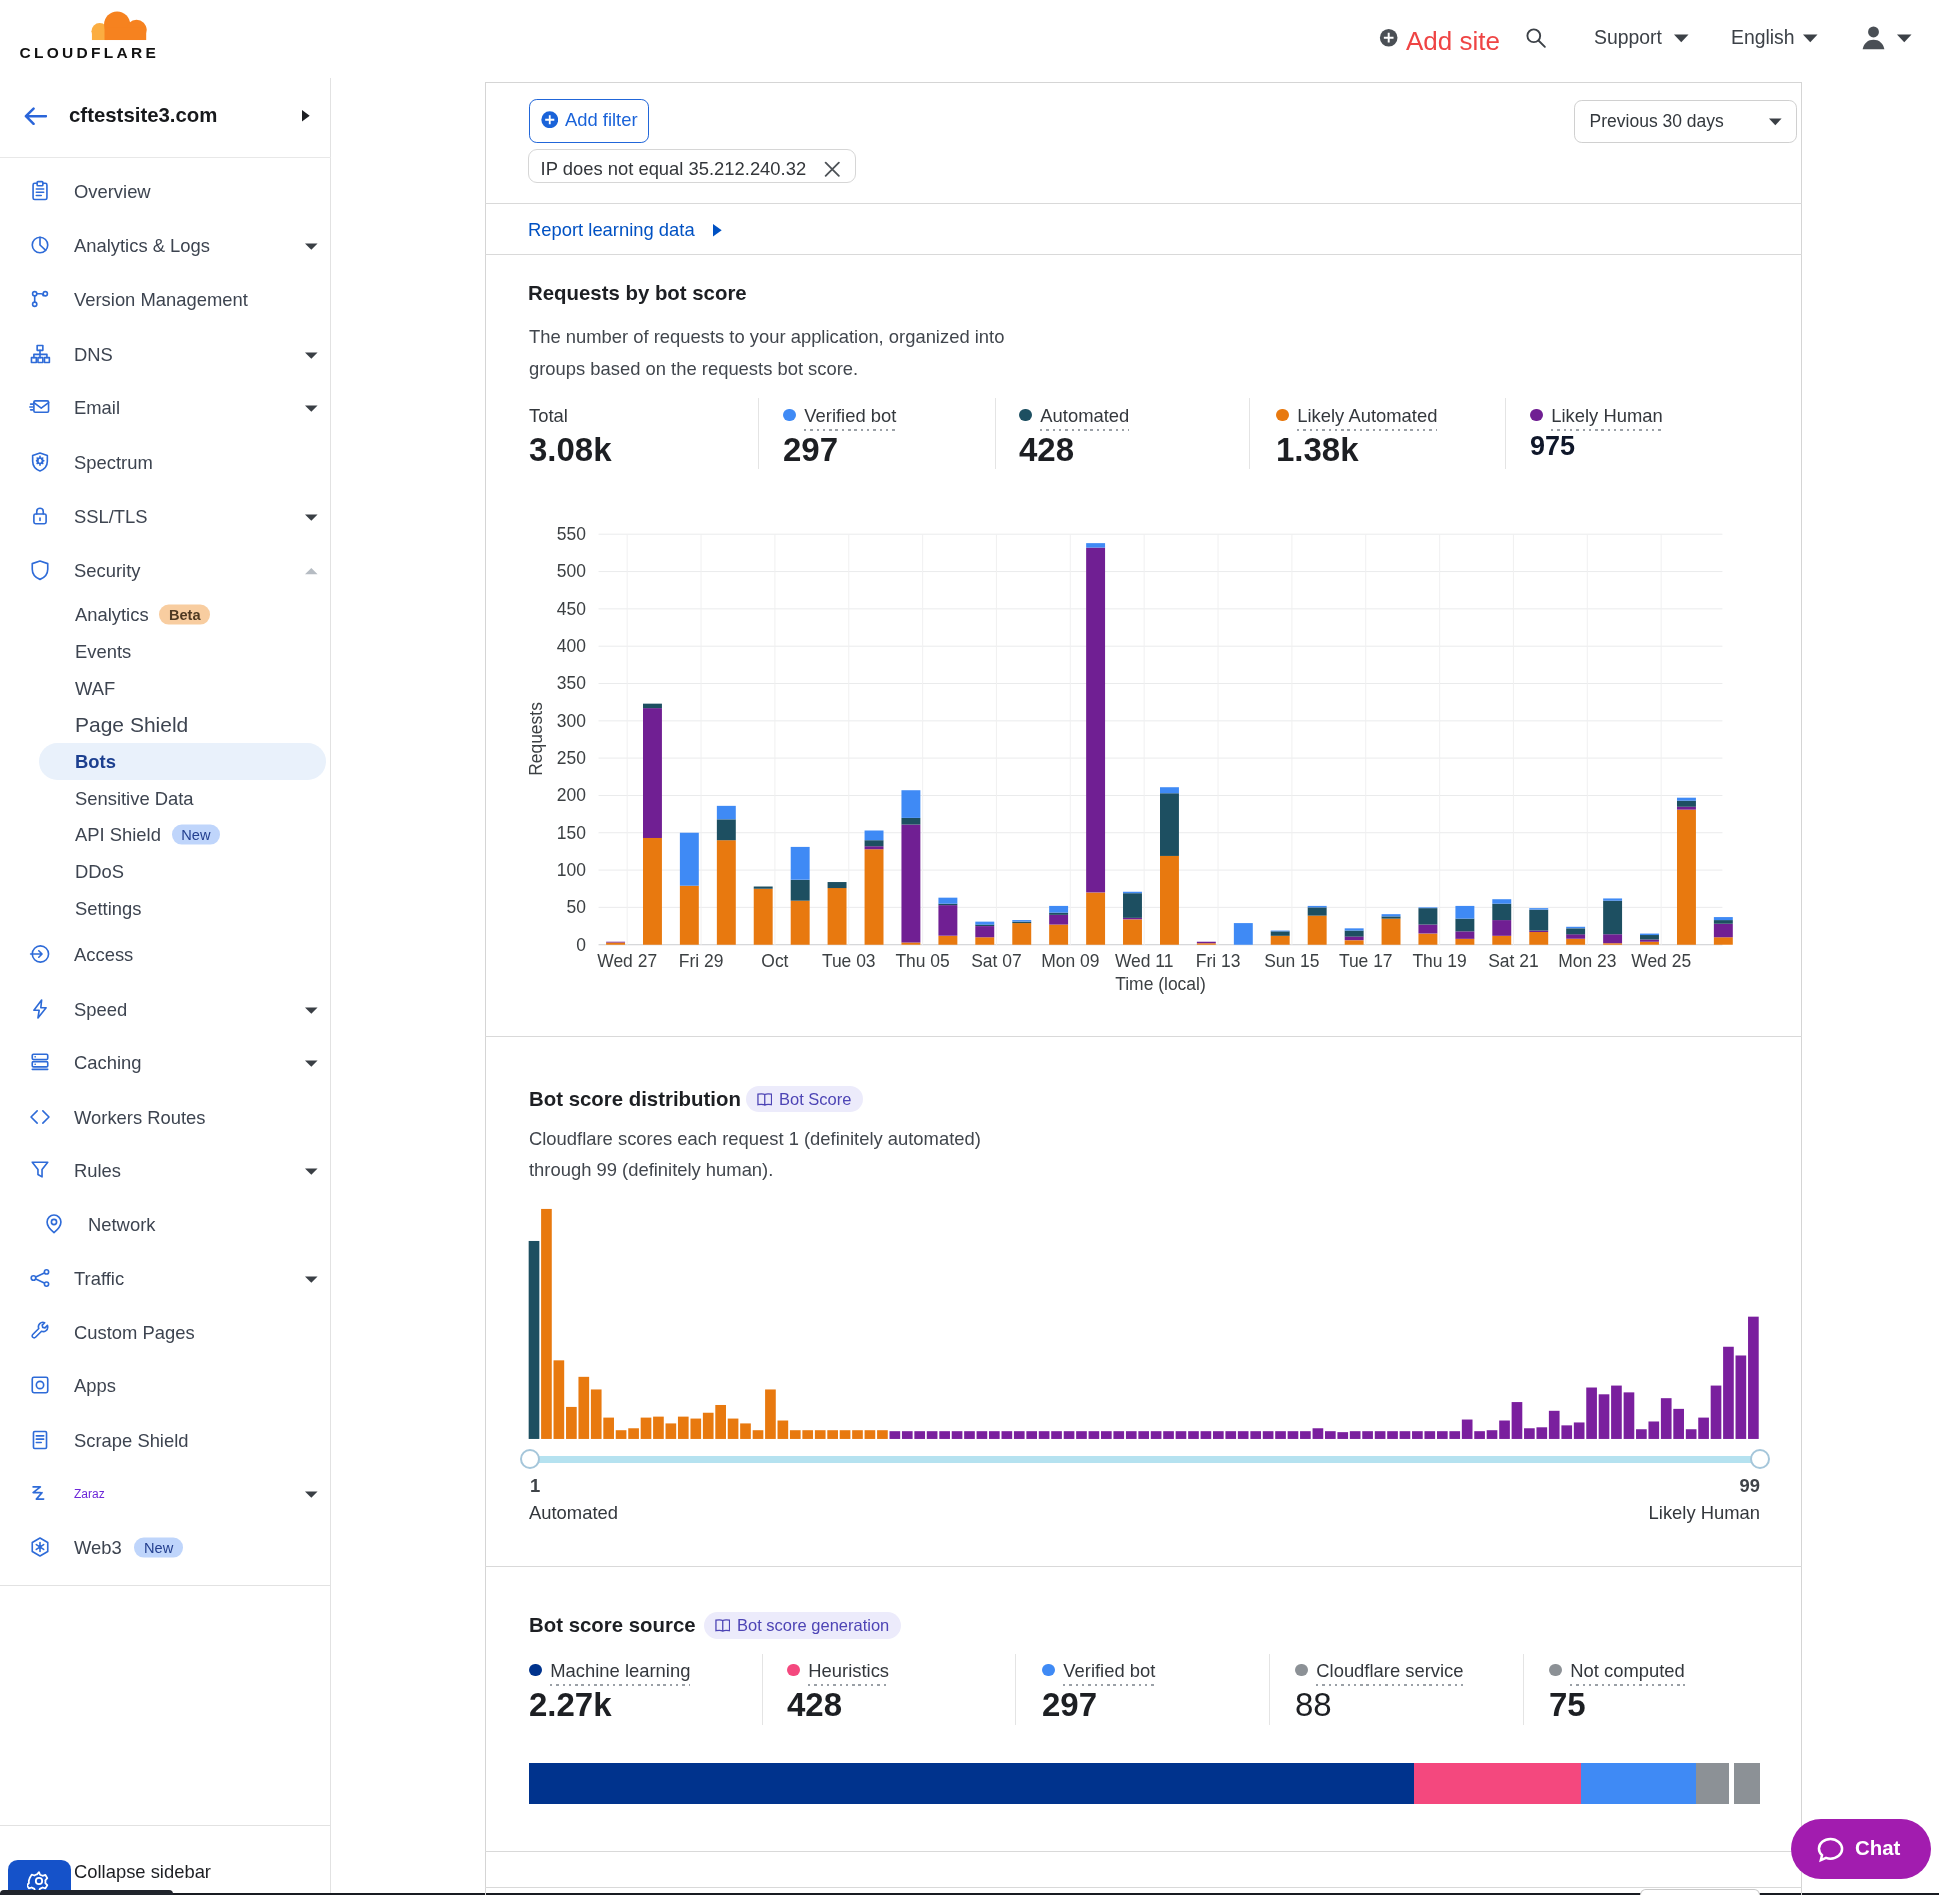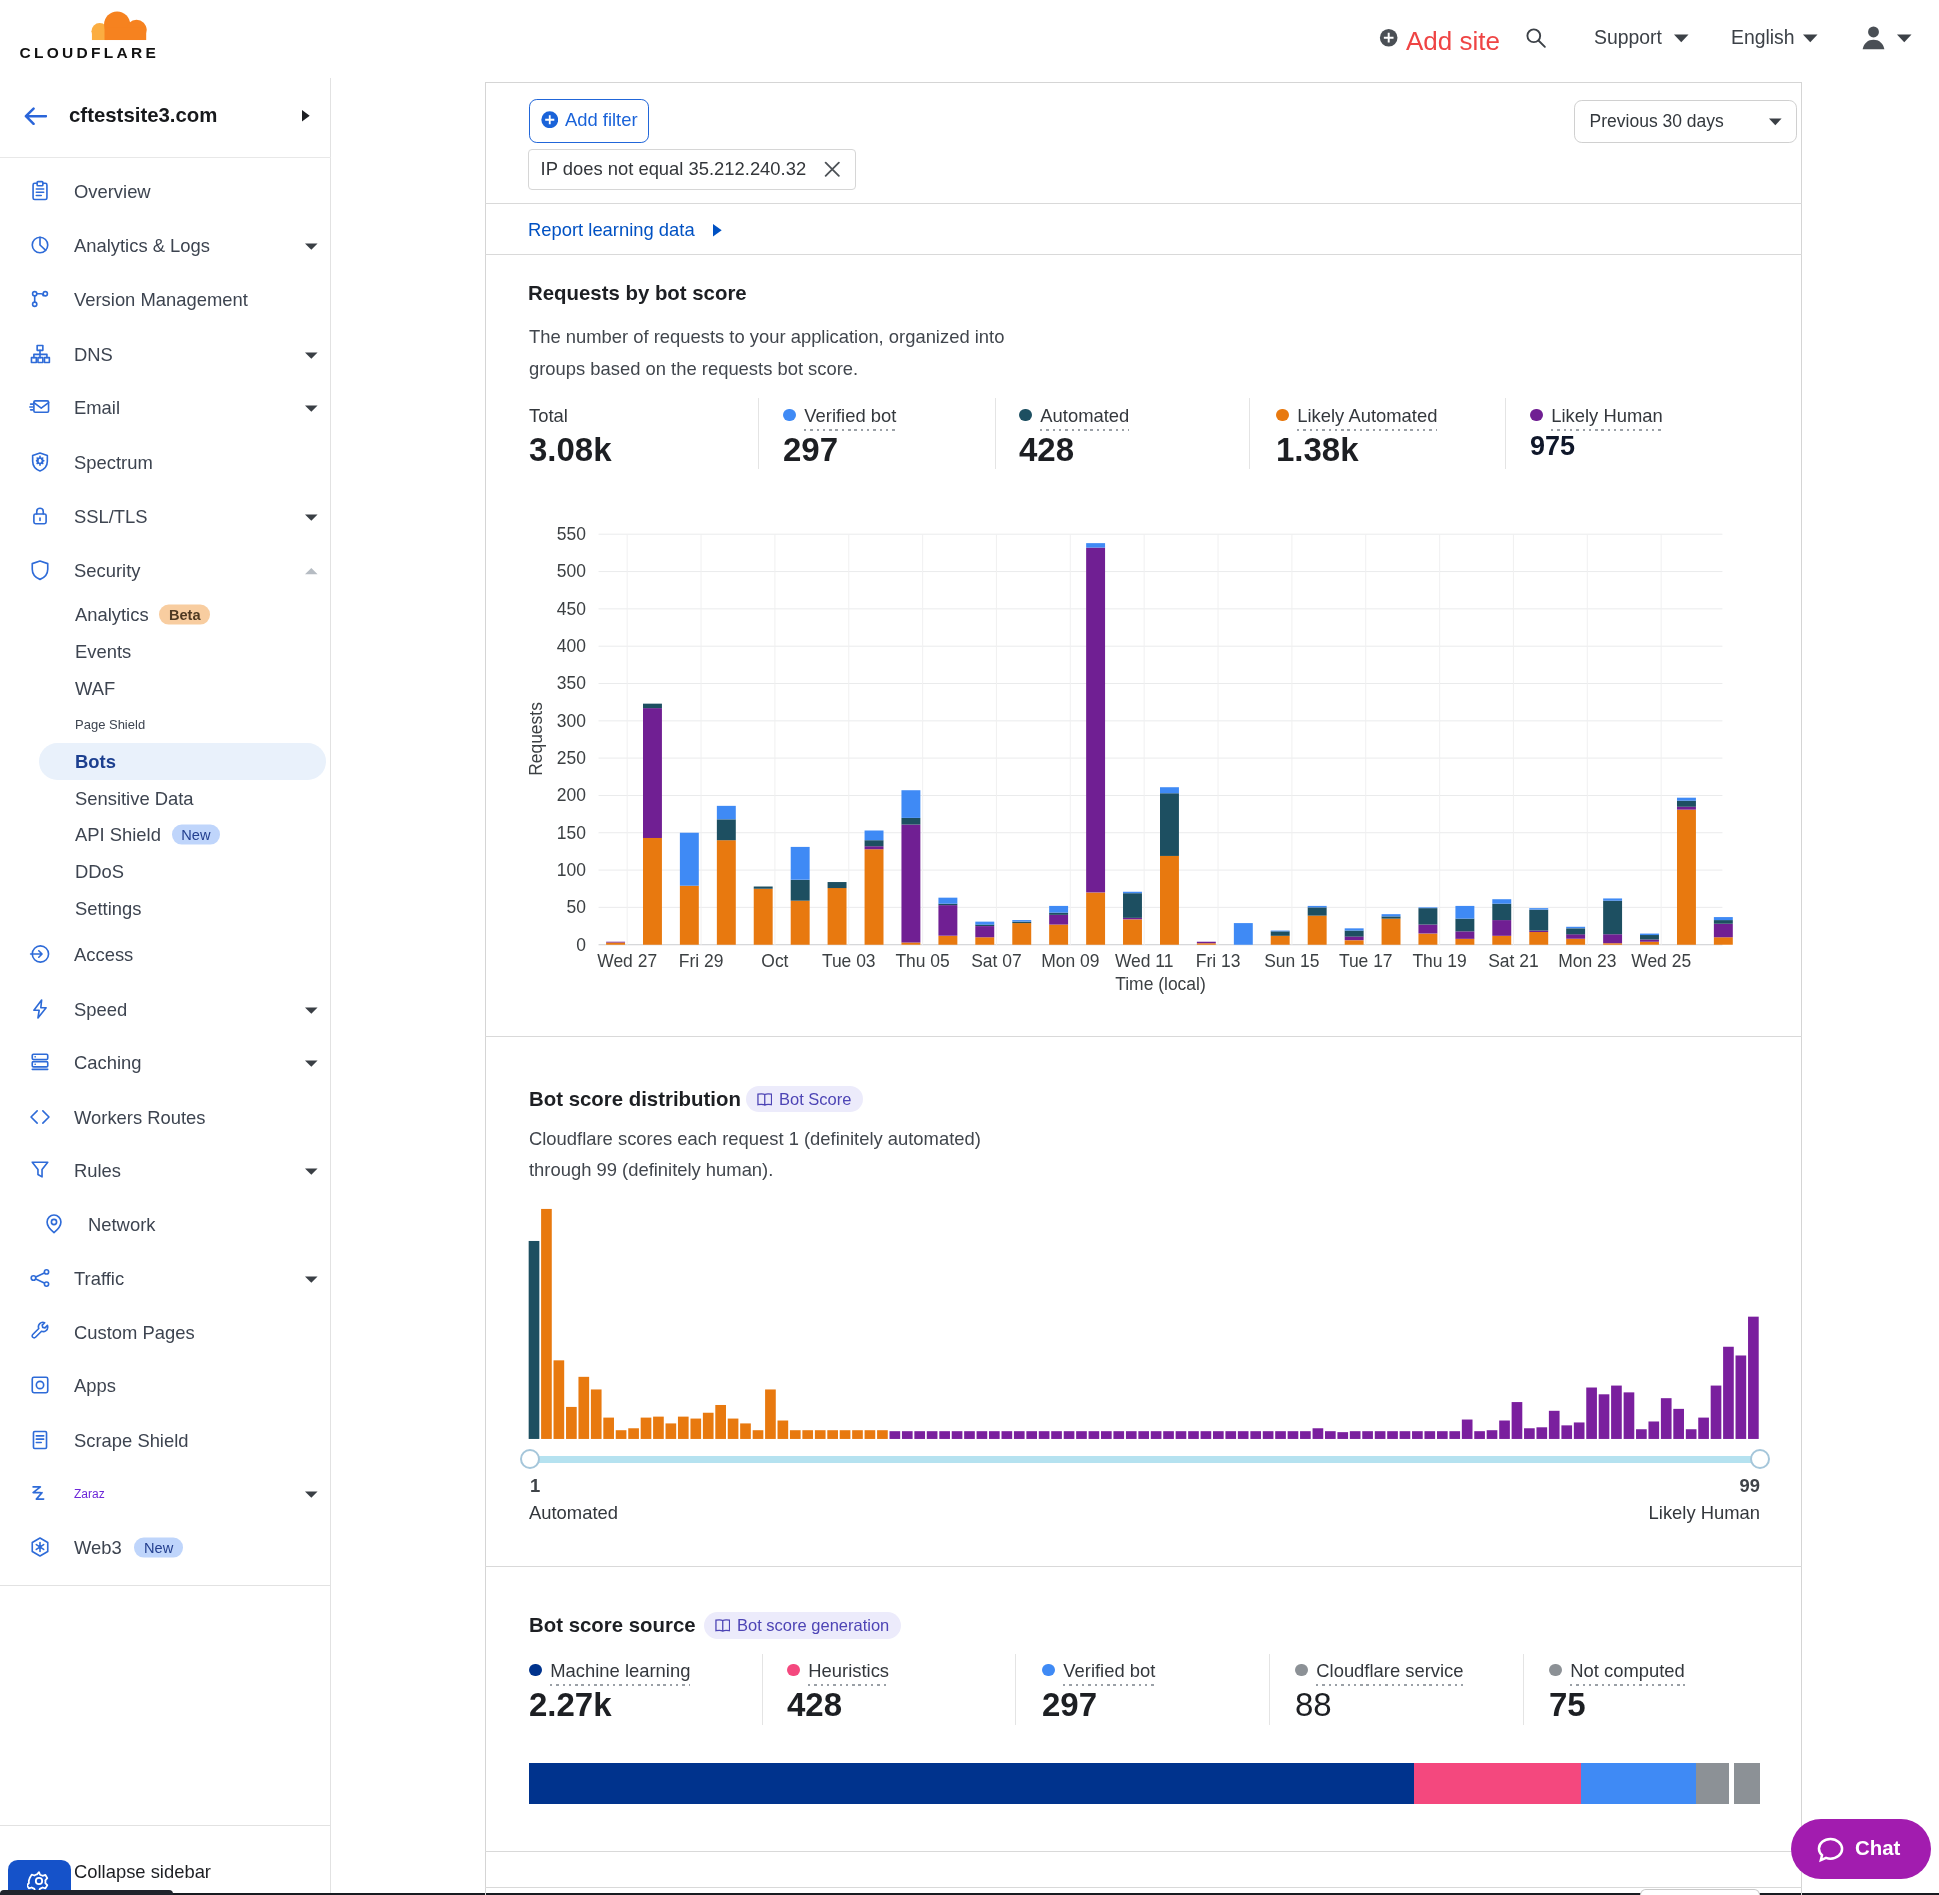--- a/index.html
+++ b/index.html
@@ -146,21 +146,21 @@
 <div style="position:absolute;left:0;top:596px;width:331px;height:37px">
     <span style="position:absolute;left:75px;top:50%;transform:translateY(-52%);font-size:18.4px;color:#3d4450;white-space:nowrap">Analytics<span style="display:inline-block;margin-left:10.7px;background:#f8cda0;color:#4f3a22;font-size:14.6px;font-weight:700;padding:1.9px 9.7px 2.9px;border-radius:9.7px;vertical-align:1px">Beta</span></span>
   </div>
 <div style="position:absolute;left:0;top:633px;width:331px;height:37px">
     <span style="position:absolute;left:75px;top:50%;transform:translateY(-52%);font-size:18.4px;color:#3d4450;white-space:nowrap">Events</span>
   </div>
 <div style="position:absolute;left:0;top:670px;width:331px;height:37px">
     <span style="position:absolute;left:75px;top:50%;transform:translateY(-52%);font-size:18.4px;color:#3d4450;white-space:nowrap">WAF</span>
   </div>
 <div style="position:absolute;left:0;top:706px;width:331px;height:37px">
-    <span style="position:absolute;left:75px;top:50%;transform:translateY(-52%);font-size:13px;color:#3d4450;white-space:nowrap">Page Shield</span>
+    <span style="position:absolute;left:75px;top:50%;transform:translateY(-52%);font-size:21px;color:#3d4450;white-space:nowrap">Page Shield</span>
   </div>
 <div style="position:absolute;left:0;top:743px;width:331px;height:37px">
     <span style="position:absolute;left:75px;top:50%;transform:translateY(-52%);font-size:18.4px;font-weight:700;color:#1c3f8f;white-space:nowrap">Bots</span>
   </div>
 <div style="position:absolute;left:0;top:780px;width:331px;height:37px">
     <span style="position:absolute;left:75px;top:50%;transform:translateY(-52%);font-size:18.4px;color:#3d4450;white-space:nowrap">Sensitive Data</span>
   </div>
 <div style="position:absolute;left:0;top:816px;width:331px;height:37px">
     <span style="position:absolute;left:75px;top:50%;transform:translateY(-52%);font-size:18.4px;color:#3d4450;white-space:nowrap">API Shield<span style="display:inline-block;margin-left:10.7px;background:#bfd5fb;color:#233f8f;font-size:14.6px;padding:1.9px 9.7px 2.9px;border-radius:9.7px;vertical-align:1px">New</span></span>
   </div>
@@ -318,21 +318,21 @@
       <path d="M13.5 6.5v14M6.5 13.5h14" stroke="#fff" stroke-width="2.8"></path>
     </svg>
 <span style="position:absolute;left:35px;top:8.7px;font-size:18.4px;color:#1a63d9;white-space:nowrap">Add filter</span>
   </div>
 <div style="position:absolute;left:1574px;top:100px;width:223px;height:43px;border:1.9px solid #d0d0d0;border-radius:7.8px;box-sizing:border-box">
 <span style="position:absolute;left:14.6px;top:9.7px;font-size:17.5px;color:#33383d;white-space:nowrap">Previous 30 days</span>
 <svg width="14.6" height="9.7" viewBox="0 0 15 10" style="position:absolute;right:13.6px;top:15.5px">
       <path d="M1 1.5l6.5 7 6.5-7z" fill="#3a3f45"></path>
     </svg>
   </div>
-<div style="position:absolute;left:528px;top:149px;width:328px;height:41px;border:1.9px solid #d6d6d6;border-radius:4px;box-sizing:border-box">
+<div style="position:absolute;left:528px;top:149px;width:328px;height:34px;border:1.9px solid #d6d6d6;border-radius:9px;box-sizing:border-box">
 <span style="position:absolute;left:11.6px;top:7.8px;font-size:18.4px;color:#33363a;white-space:nowrap">IP does not equal 35.212.240.32</span>
 <svg width="16.5" height="16.5" viewBox="0 0 20 20" style="position:absolute;right:14.6px;top:10.7px">
       <path d="M2 2l16 16M18 2L2 18" stroke="#4d5257" stroke-width="2.2" stroke-linecap="round"></path>
     </svg>
   </div>
 <div style="position:absolute;left:528px;top:219px;font-size:18.4px;color:#0051c3">Report learning data</div>
 <svg width="10.7" height="14.6" viewBox="0 0 11 15" style="position:absolute;left:712px;top:223px">
     <path d="M1 1l9 6.5L1 14z" fill="#0051c3"></path>
   </svg>
 <div style="position:absolute;left:528px;top:282px;font-size:20.4px;font-weight:700;color:#1d1f23">Requests by bot score</div>

